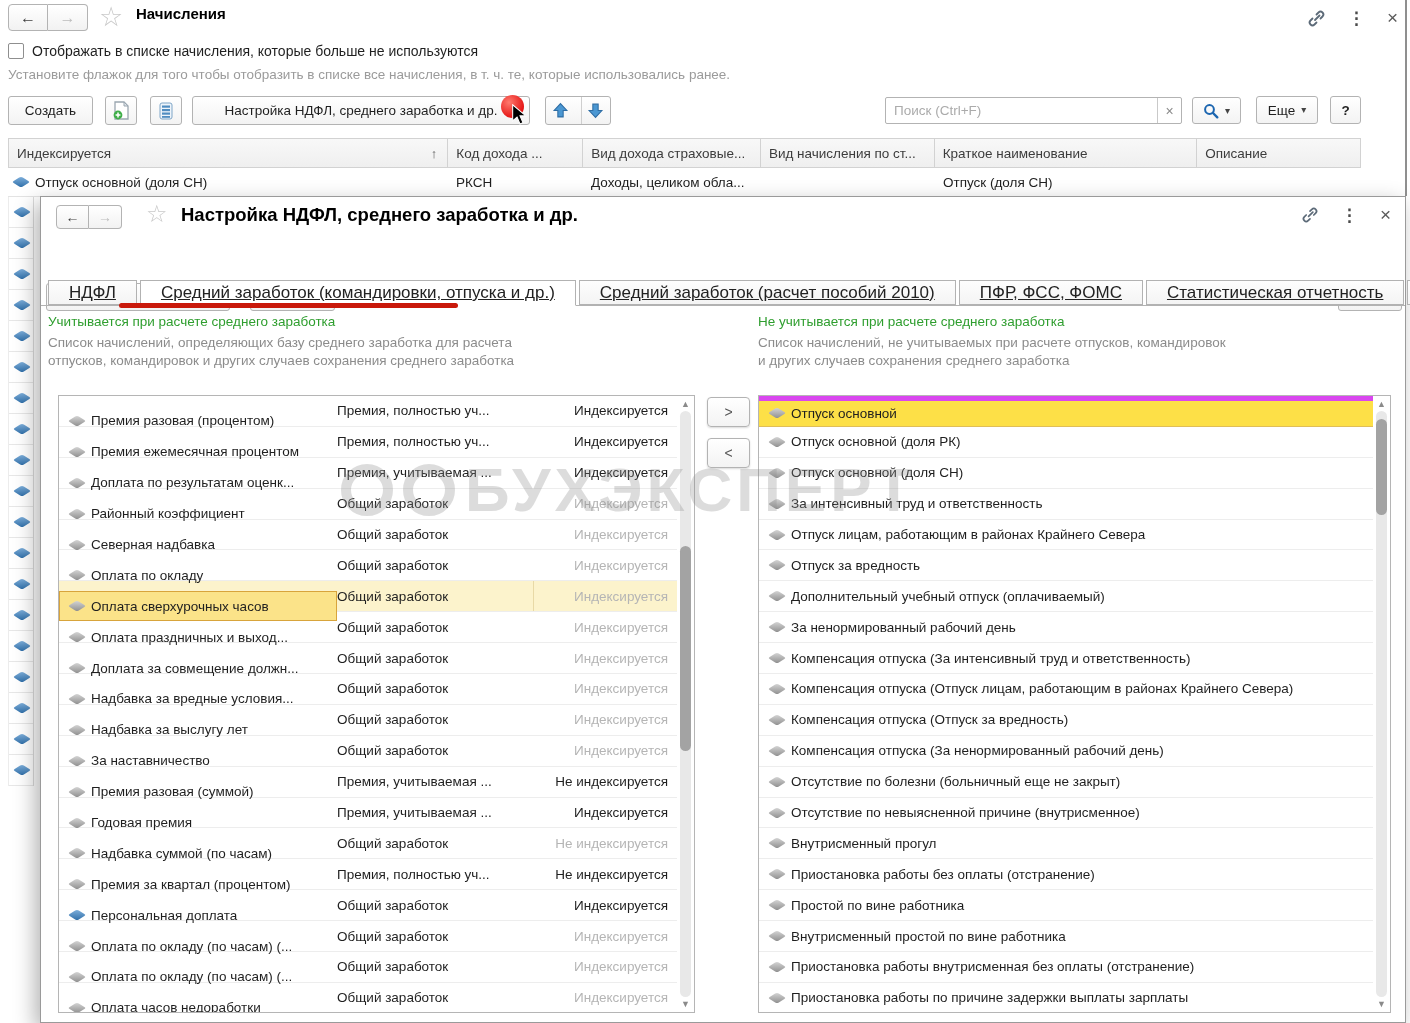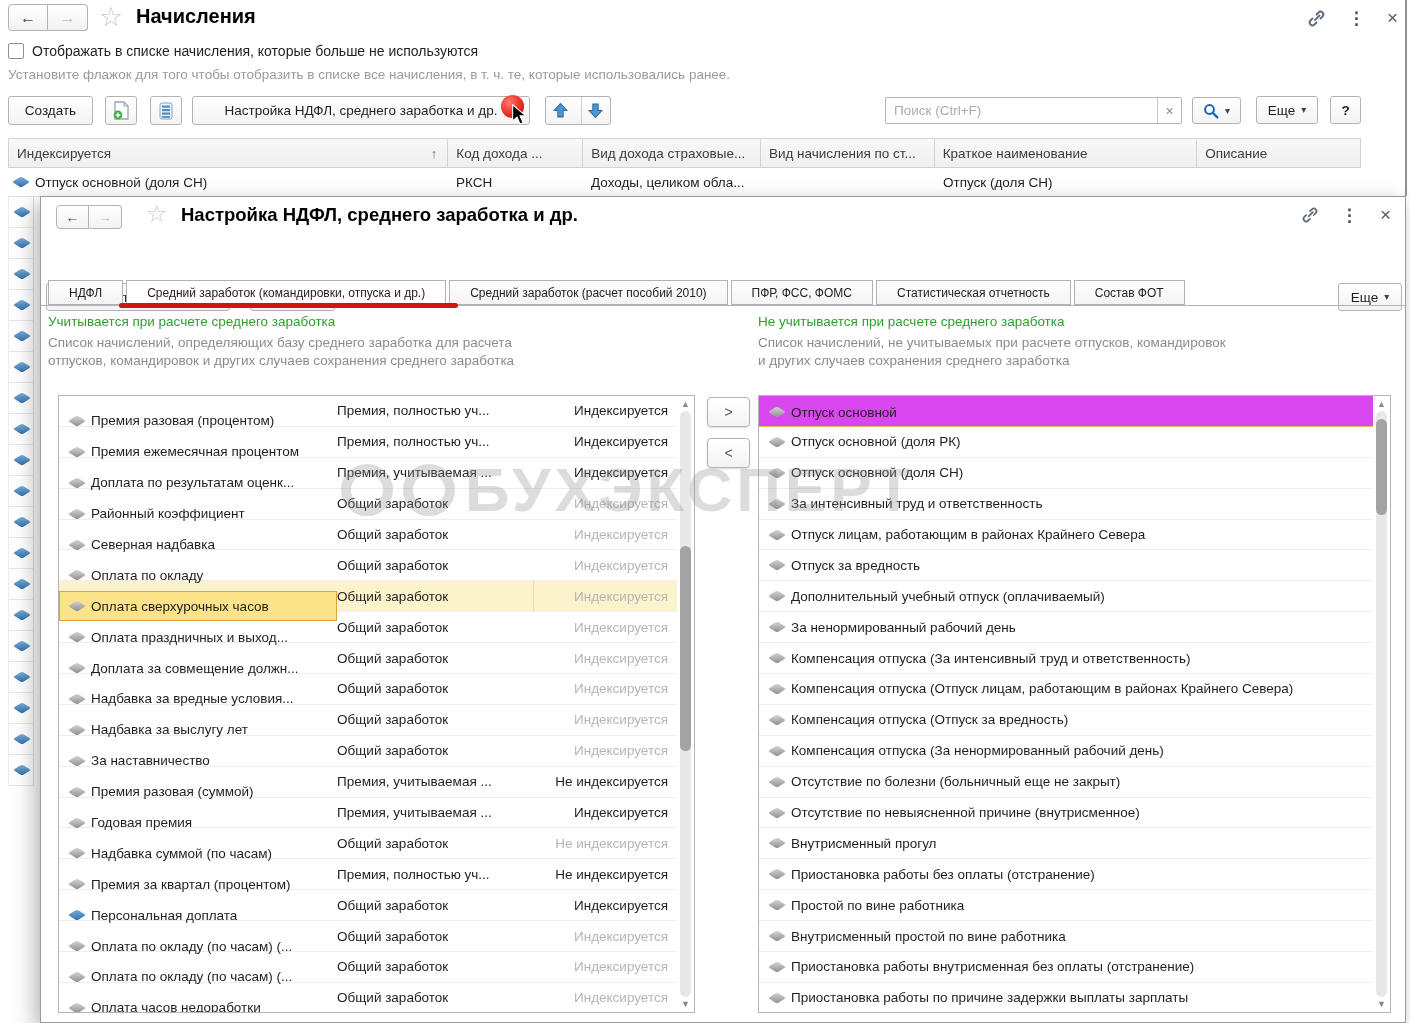--- a/index.html
+++ b/index.html
@@ -68,42 +68,42 @@
             border:1px solid #9a9a9a; box-shadow:-5px 7px 20px rgba(0,0,0,.30); }
   .dialog .navgrp .nbtn { width:33px; height:24px; font-size:14px; }
   .dlg-title { font-size:18.5px; }
   .actions { position:absolute; top:42px; left:0; width:100%; height:28px;margin-top:44px; }
   .btn-save { position:absolute; left:5px; width:184px; height:28px; }
   .btn-print { position:absolute; left:209px; width:85px; height:28px;font-family:Liberation Serif, serif; }
   .btn-more2 { position:absolute; left:1297px; width:64px; height:28px; }
 
   .tabs { position:absolute; left:7px; top:83px; height:26px; display:flex; gap:3px; z-index:3; }
   .tab { padding:0 20px; height:25px; line-height:24px; border:1px solid #b2b2b2; background:linear-gradient(#fdfdfd,#f4f4f4);
-         font-size:12px; color:#222; white-space:nowrap; }
+         font-size:17px; color:#222; white-space:nowrap;text-decoration:underline; }
   .tab.active { background:#fff; height:26px; border-bottom:1px solid #fff; }
   .tabpanel-border { position:absolute; left:0; right:0; top:108px; border-top:1px solid #b2b2b2; }
   .red-underline { position:absolute; left:78px; top:106px; width:339px; height:5px; background:#c9190b; border-radius:3px; z-index:6; }
 
   .ghead { position:absolute; font-size:13.5px; color:#2f9e2f; }
   .gdesc { position:absolute; font-size:13.5px; color:#8c8c8c; line-height:17.5px; }
 
   .panel { position:absolute; top:198px; height:618px; border:1px solid #b5b5b5; background:#fff; }
   .panel-left { left:17px; width:637px; }
   .panel-right { left:717px; width:633px; }
   .rows { position:absolute; left:0; top:0; right:17px; bottom:0; overflow:hidden; }
   .lrow, .rrow { height:30.9px; display:flex; align-items:center; border-bottom:1px solid #ededed; font-size:13.5px; color:#1f1f1f; }
   .c-name { flex:0 0 278px; height:100%; display:flex; align-items:center; gap:9px; padding-left:13px; overflow:hidden; white-space:nowrap;margin-top:20px; }
   .c-base { flex:0 0 196px; overflow:hidden; white-space:nowrap; }
   .c-idx  { flex:1; text-align:right; padding-right:9px; white-space:nowrap; }
   .dim { color:#b5b5b5; }
   .lrow.sel { background:#FCF3CC; }
   .lrow.sel .c-name { background:#FBE389; box-shadow:inset 0 0 0 1px #D8A43B; }
   .lrow.sel .c-idx { border-left:1px solid #e8d9a6; height:100%; display:flex; align-items:center; justify-content:flex-end; }
   .rrow { padding-left:13px; gap:9px; }
-  .rrow.sel { background:#d946ef; border-top:3px solid #d946ef; border-bottom:1px solid #E0BE58; }
+  .rrow.sel { background:#fde047; border-top:5px solid #d946ef; border-bottom:1px solid #E0BE58; }
 
   .vscroll { position:absolute; top:0; right:0; width:17px; bottom:0; }
   .vs-arrow { position:absolute; left:0; width:17px; text-align:center; color:#8a8a8a; font-size:9px; }
   .vs-up { top:3px; } .vs-down { bottom:3px; }
   .vs-track { position:absolute; left:3px; width:11px; top:15px; bottom:15px; background:#e8e8e8; border-radius:6px; }
   .vs-thumb { position:absolute; left:0; width:11px; background:#a3a3a3; border-radius:6px; }
 
   .movebtn { position:absolute; left:666px; width:43px; height:30px; border-radius:4px; color:#555; font-size:14px;
              box-shadow:0 1px 2px rgba(0,0,0,.15); }
   .mv1 { top:200px; } .mv2 { top:241px; }
@@ -130,21 +130,21 @@
 
     <div class="navgrp" style="left:8px; top:4px;">
       <div class="nbtn">
           <span class="arrow-back">←</span>
         </div>
       <div class="nbtn">
           <span class="arrow-fwd">→</span>
         </div>
     </div>
     <div class="star" style="left:99px; top:1px; font-size:27px;">☆</div>
-    <div class="wtitle" style="left:136px; top:5px; font-size:20px;">Начисления</div>
+    <div class="wtitle" style="left:136px; top:5px; font-size:15px;">Начисления</div>
     <div class="winicons" style="right:12px; top:7px;">
       <svg class="icon-svg" width="19" height="19" viewBox="0 0 19 19">
         <g stroke="#5c6a78" stroke-width="1.8" fill="none" stroke-linecap="round">
           <path d="M8 11 L12.5 6.5"></path>
           <path d="M9.5 5.5 L11.5 3.5 a2.8 2.8 0 0 1 4 4 L13.5 9.5"></path>
           <path d="M9.5 13.5 L7.5 15.5 a2.8 2.8 0 0 1 -4 -4 L5.5 9.5"></path>
         </g>
       </svg>
       <span class="kebab">⋮</span>
       <span class="xclose">×</span>

